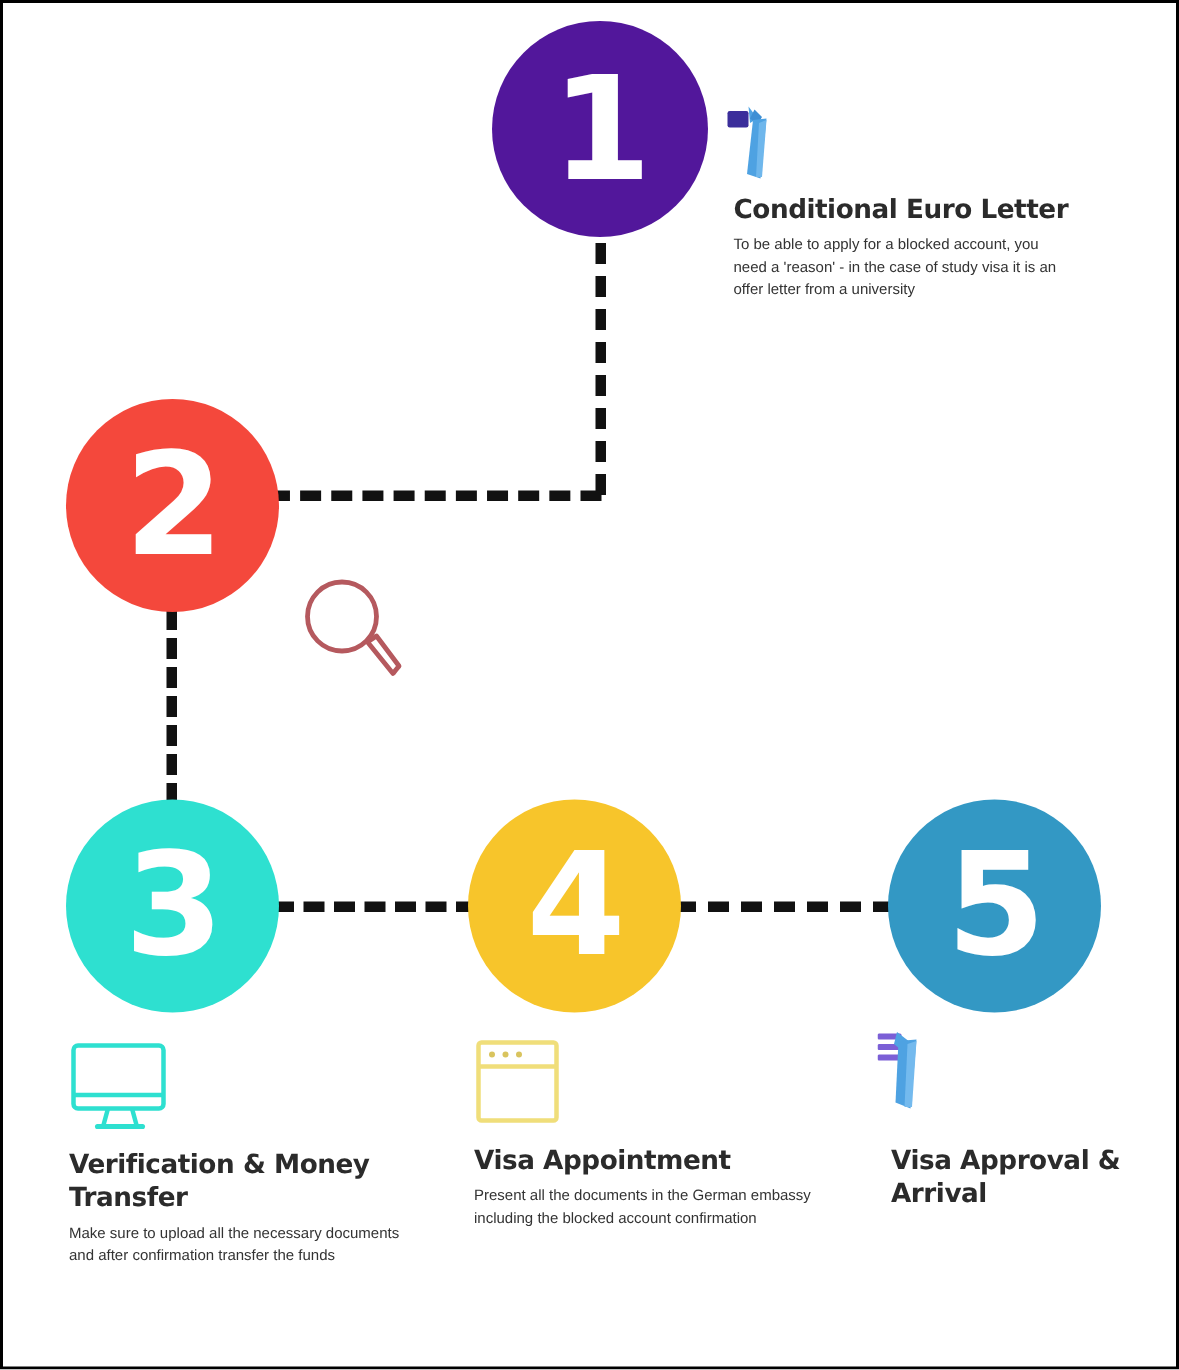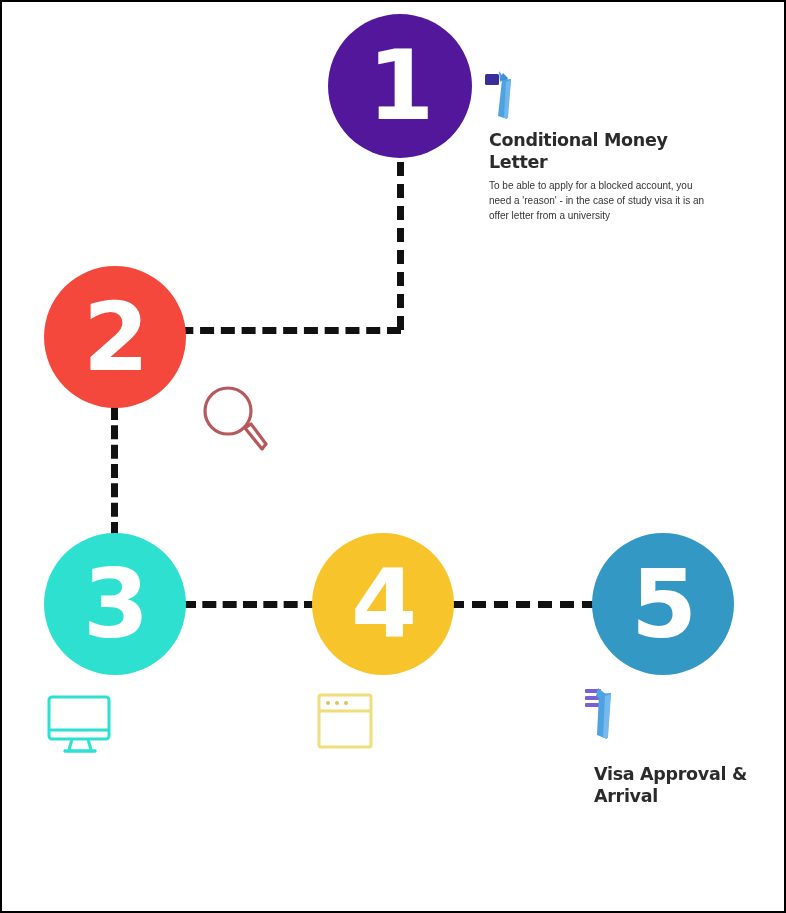--- a/index.html
+++ b/index.html
@@ -178,24 +178,32 @@
       <rect x="0" y="5" width="16" height="4" rx="1" fill="#7B5FD6"></rect>
       <rect x="0" y="12" width="16" height="4" rx="1" fill="#7B5FD6"></rect>
       <rect x="0" y="19" width="15" height="4" rx="1" fill="#7B5FD6"></rect>
       <path d="M13 4 L22 11 L17 17 L11 12 Z" fill="#4FA3E3"></path>
       <path d="M14 10 L26 9 L22 55 L12 51 Z" fill="#4EA2E2"></path>
       <path d="M20 12 L26 10 L23 54 L18 54 Z" fill="#74BAEE"></path>
     </svg>
   </div>
 
   <div class="block" id="block-1">
-    <h3 class="block-title">Conditional Money Letter</h3>
+    <h3 class="block-title">Conditional Euro Letter</h3>
     <p class="block-body">To be able to apply for a blocked account, you need a 'reason' - in the case of study visa it is an offer letter from a university</p>
   </div>
 
 
-
+  <div class="block" id="block-3">
+    <h3 class="block-title">Verification &amp; Money Transfer</h3>
+    <p class="block-body">Make sure to upload all the necessary documents and after confirmation transfer the funds</p>
+  </div>
+
+  <div class="block" id="block-4">
+    <h3 class="block-title">Visa Appointment</h3>
+    <p class="block-body">Present all the documents in the German embassy including the blocked account confirmation</p>
+  </div>
 
   <div class="block" id="block-5">
     <h3 class="block-title">Visa Approval &amp; Arrival</h3>
   </div>
 
 </div>
 
 </body></html>

